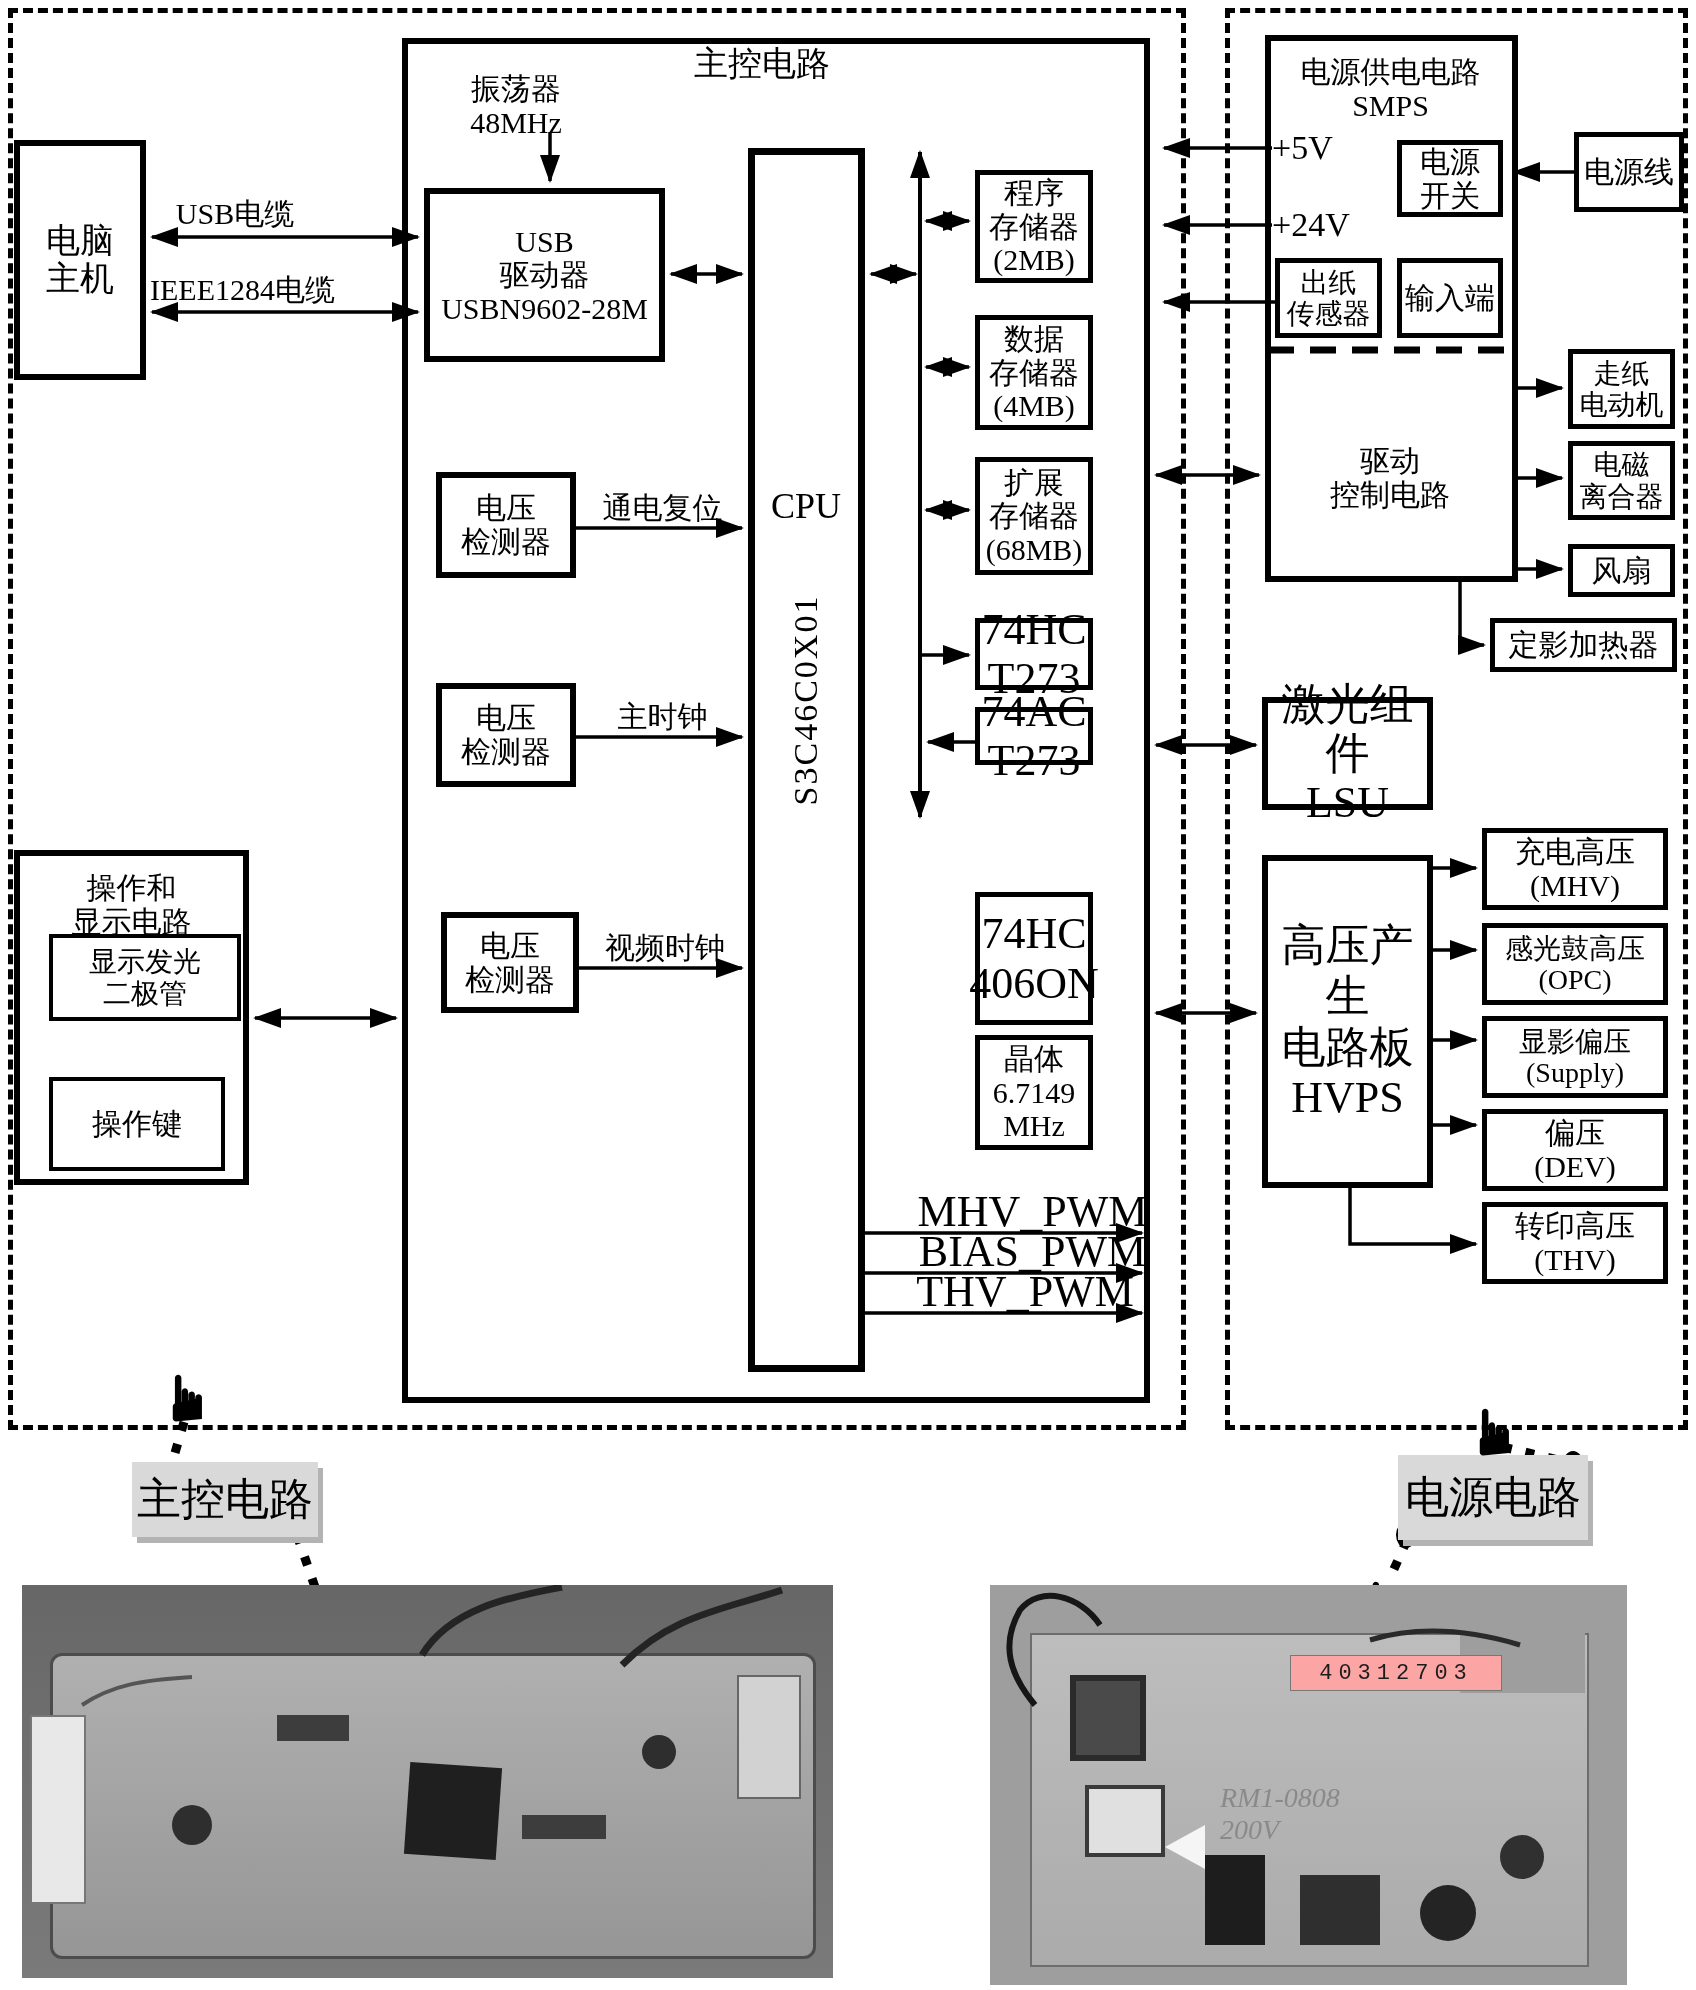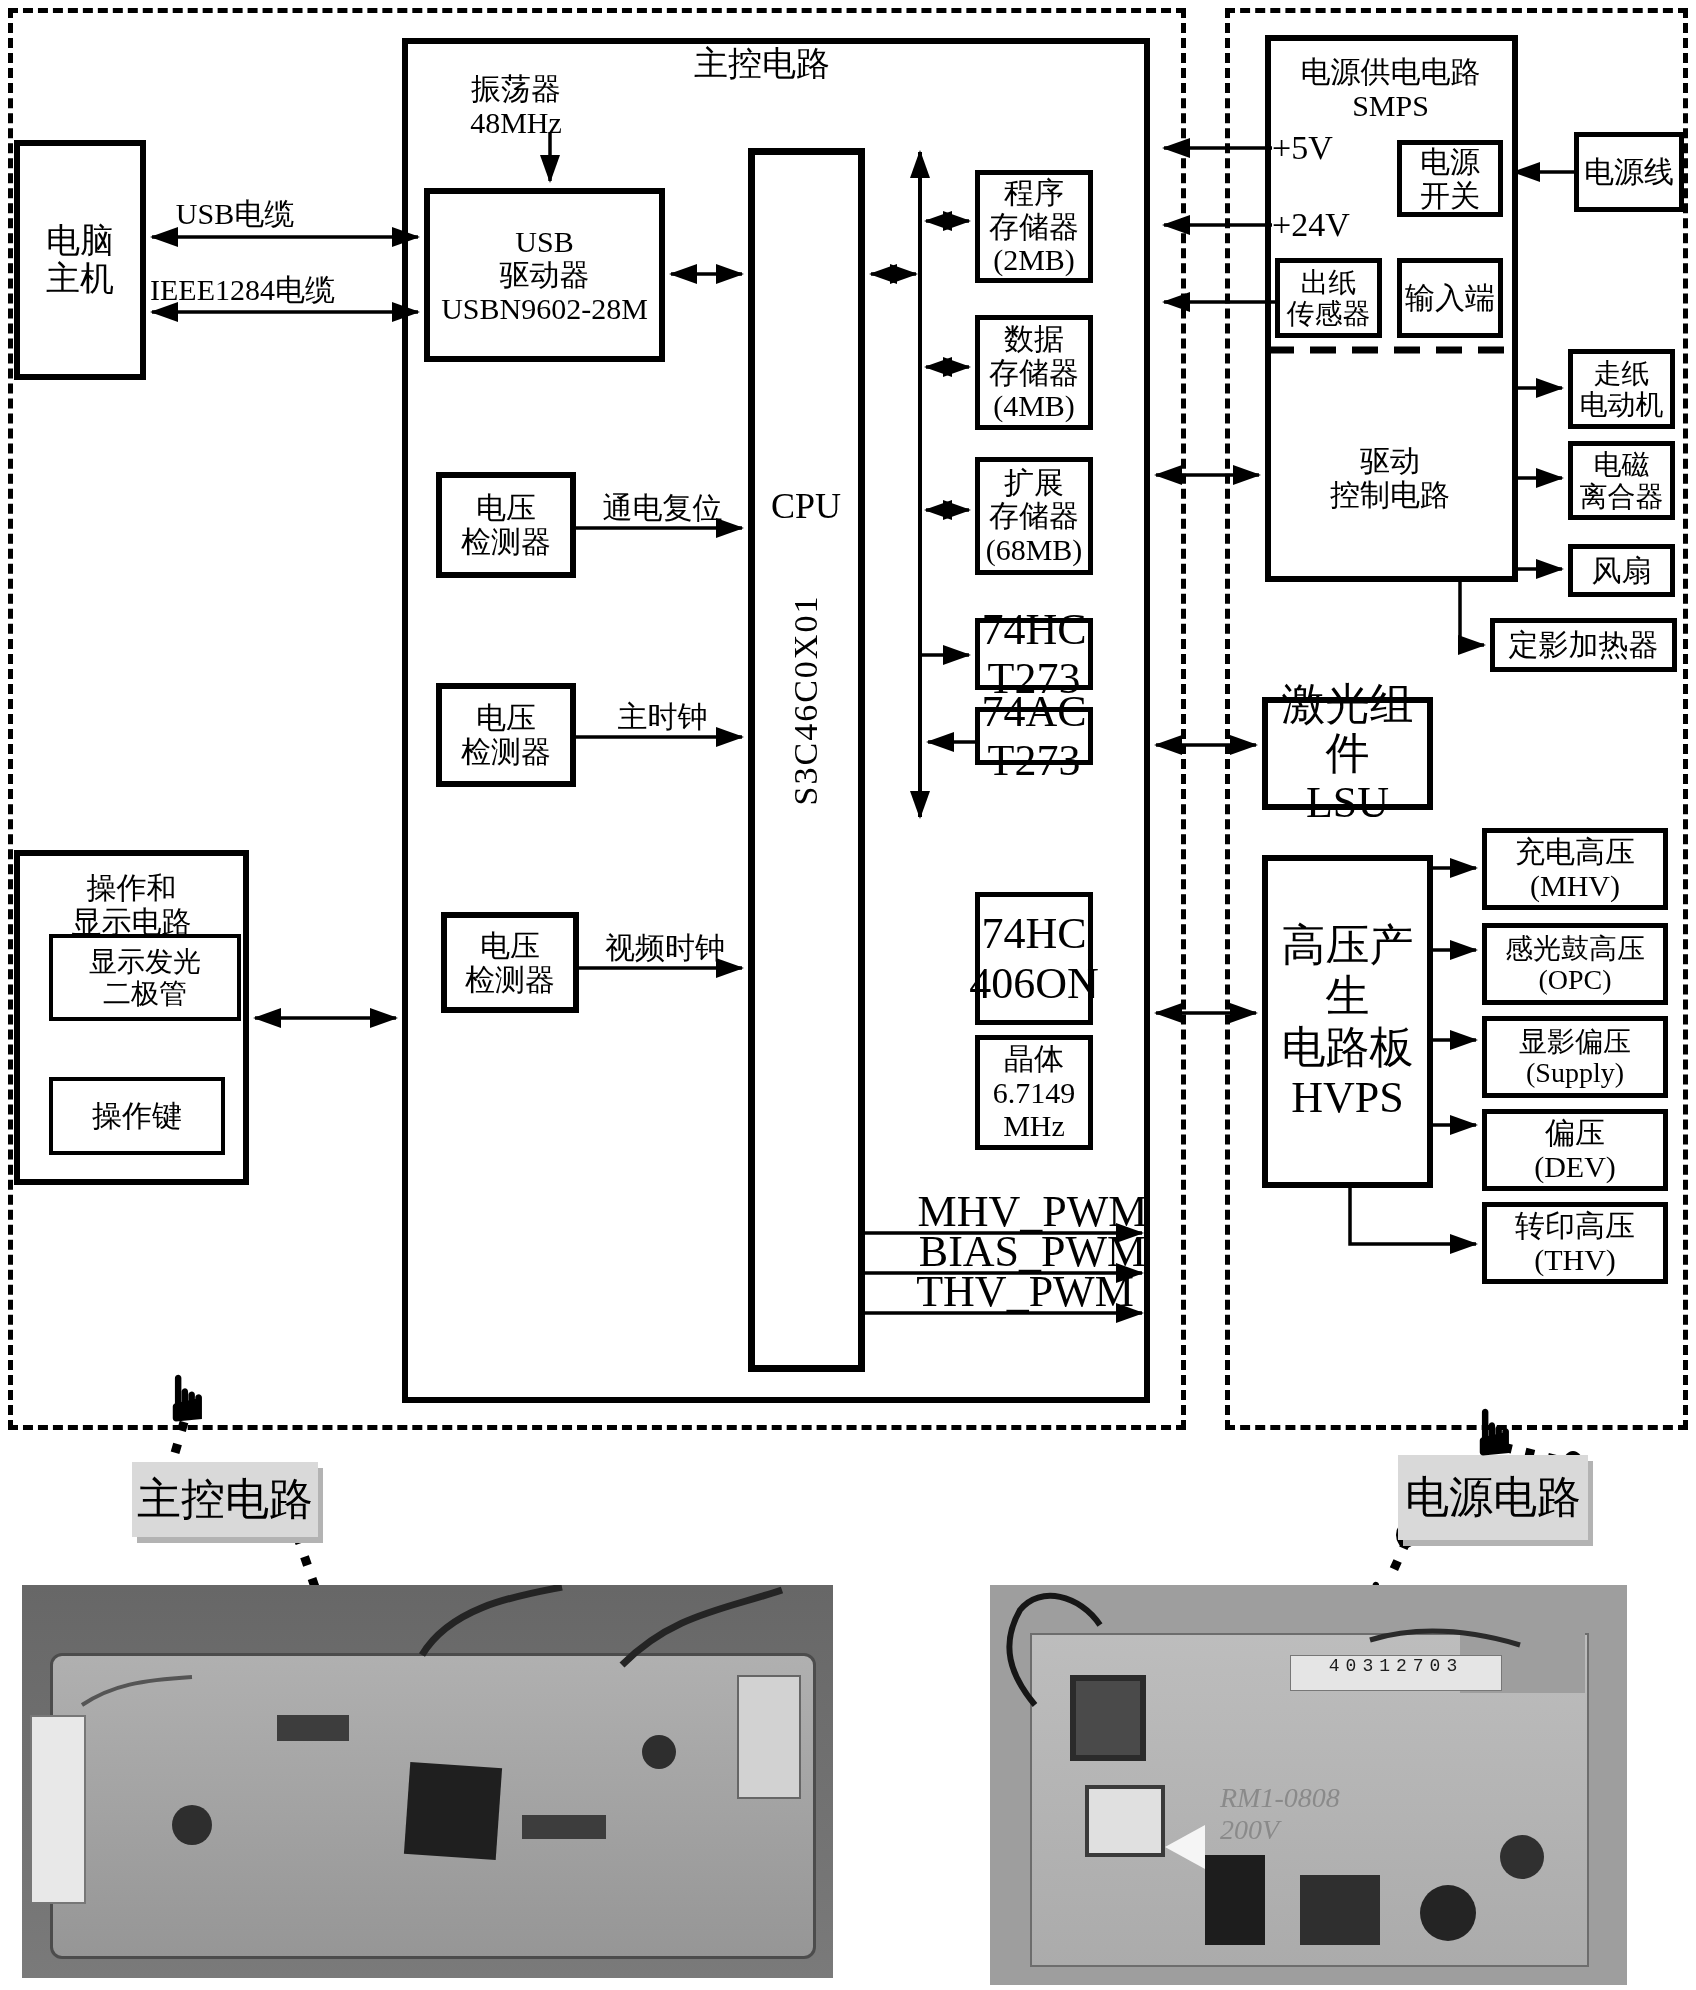--- a/index.html
+++ b/index.html
@@ -105,21 +105,21 @@
   </div>
   <div class="t f30" style="left:135px;top:196px;width:200px;height:36px">USB电缆</div>
   <div class="t f30" style="left:130px;top:272px;width:225px;height:36px">IEEE1284电缆</div>
 
   <div class="t f30" style="left:30px;top:866px;width:203px;height:78px">操作和
 显示电路</div>
   <div class="b f28" style="left:49px;top:934px;width:192px;height:87px;border-width:4px">
     <span>显示发光
 二极管</span>
   </div>
-  <div class="b f30" style="left:49px;top:1077px;width:176px;height:78px;border-width:4px">
+  <div class="b f30" style="left:49px;top:1077px;width:176px;height:94px;border-width:4px">
     <span>操作键</span>
   </div>
 
   <div class="t f34" style="left:642px;top:42px;width:240px;height:44px">主控电路</div>
   <div class="t f30" style="left:426px;top:70px;width:180px;height:72px">振荡器
 48MHz</div>
   <div class="b f30" style="left:424px;top:188px;width:241px;height:174px;border-width:6px">
     <span>USB
 驱动器
 USBN9602-28M</span>
@@ -278,21 +278,21 @@
     <svg width="811" height="393" style="position:absolute;left:0;top:0">
       <path d="M400,70 C430,20 500,10 540,2" stroke="#242424" stroke-width="7" fill="none"></path>
       <path d="M600,80 C650,30 700,25 760,5" stroke="#242424" stroke-width="7" fill="none"></path>
       <path d="M60,120 C90,100 120,95 170,92" stroke="#555" stroke-width="4" fill="none"></path>
     </svg>
   </div>
 
   <div class="photo" style="left:990px;top:1585px;width:637px;height:400px;background:#9e9e9e">
     <div class="pc" style="left:40px;top:48px;width:555px;height:330px;background:linear-gradient(#bdbdbd,#ababab);border:2px solid #6d6d6d"></div>
     <div class="pc" style="left:470px;top:48px;width:125px;height:60px;background:#9e9e9e"></div>
-    <div class="pc" style="left:300px;top:70px;width:210px;height:34px;background:#e5e5e5;border:1px solid #777;display:flex;align-items:flex-start;justify-content:center;font-family:'Liberation Mono','DejaVu Sans Mono',monospace;font-size:18px;letter-spacing:6px;color:#1c1c1c">
+    <div class="pc" style="left:300px;top:70px;width:210px;height:34px;background:#fca5a5;border:1px solid #777;display:flex;align-items:center;justify-content:center;font-family:'Liberation Mono','DejaVu Sans Mono',monospace;font-size:22px;letter-spacing:6px;color:#1c1c1c">
       <span>40312703</span>
     </div>
     <div class="pc f28" style="left:230px;top:165px;width:230px;height:80px;color:#8a8a8a;white-space:pre-line;text-align:left;font-style:italic">
       <span>RM1-0808
 200V</span>
     </div>
     <div class="pc" style="left:80px;top:90px;width:64px;height:74px;background:#4a4a4a;border:6px solid #2b2b2b"></div>
     <div class="pc" style="left:95px;top:200px;width:72px;height:64px;background:#e0e0e0;border:4px solid #3a3a3a"></div>
     <div class="pc" style="left:215px;top:270px;width:60px;height:90px;background:#1d1d1d"></div>
     <div class="pc" style="left:310px;top:290px;width:80px;height:70px;background:#2f2f2f"></div>

